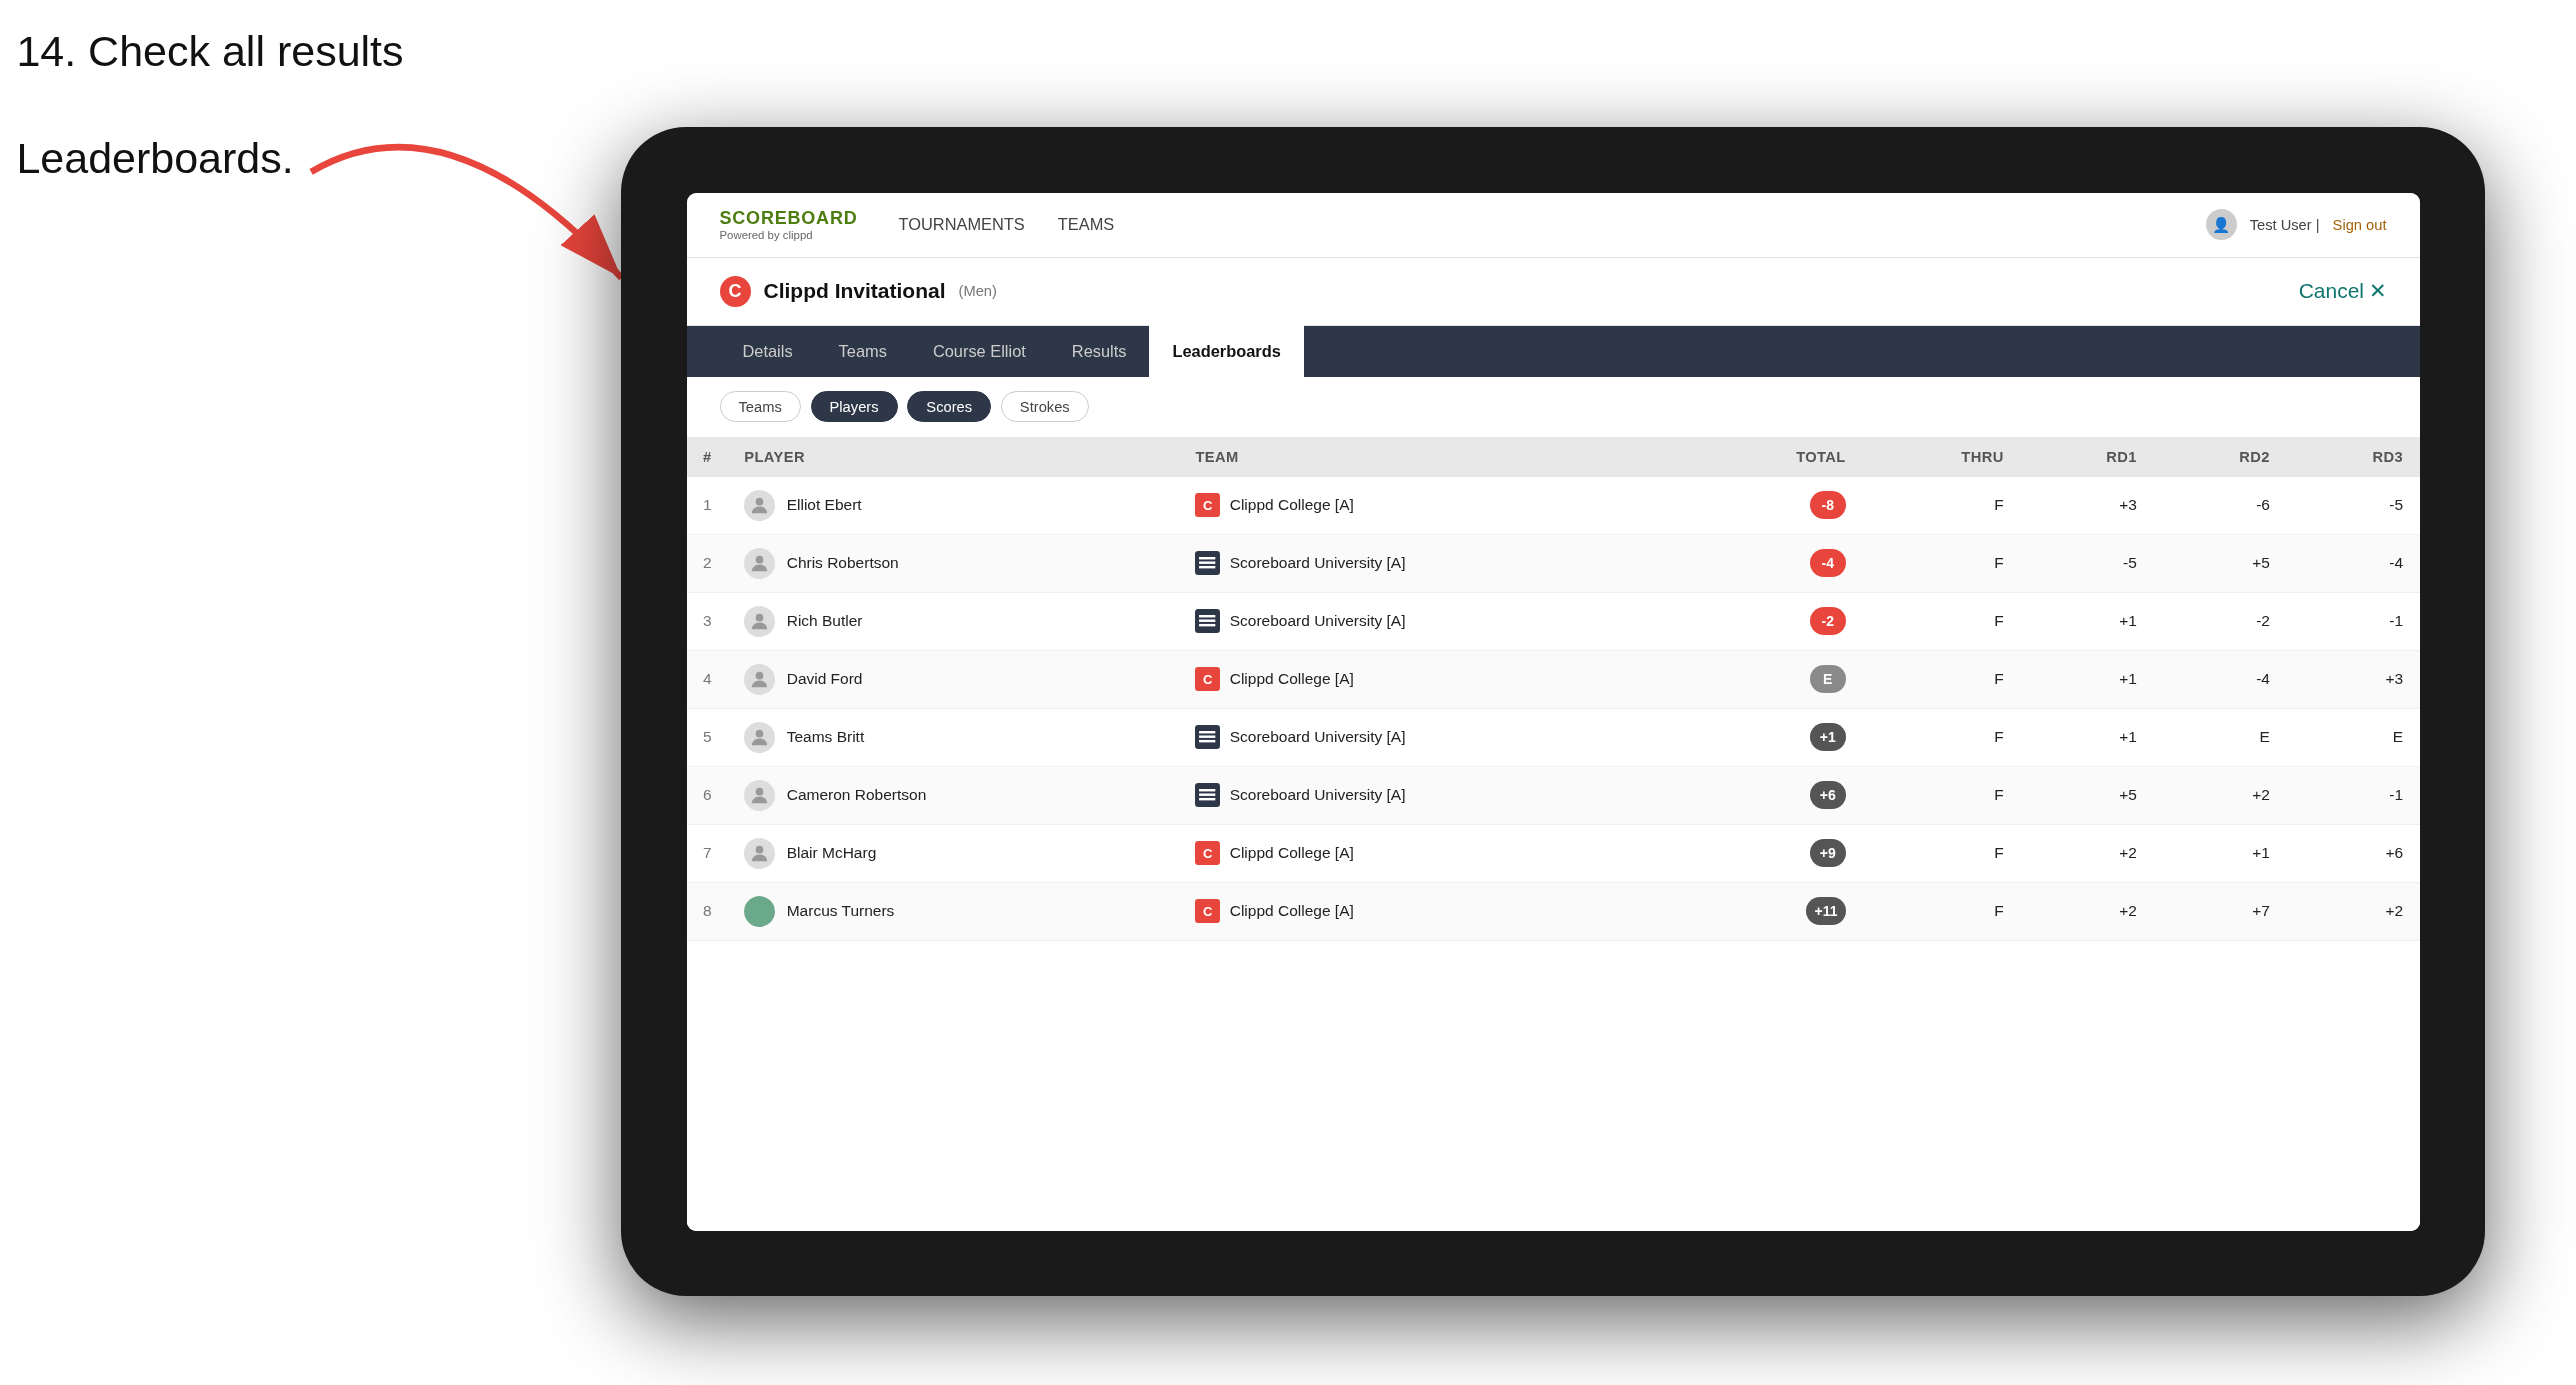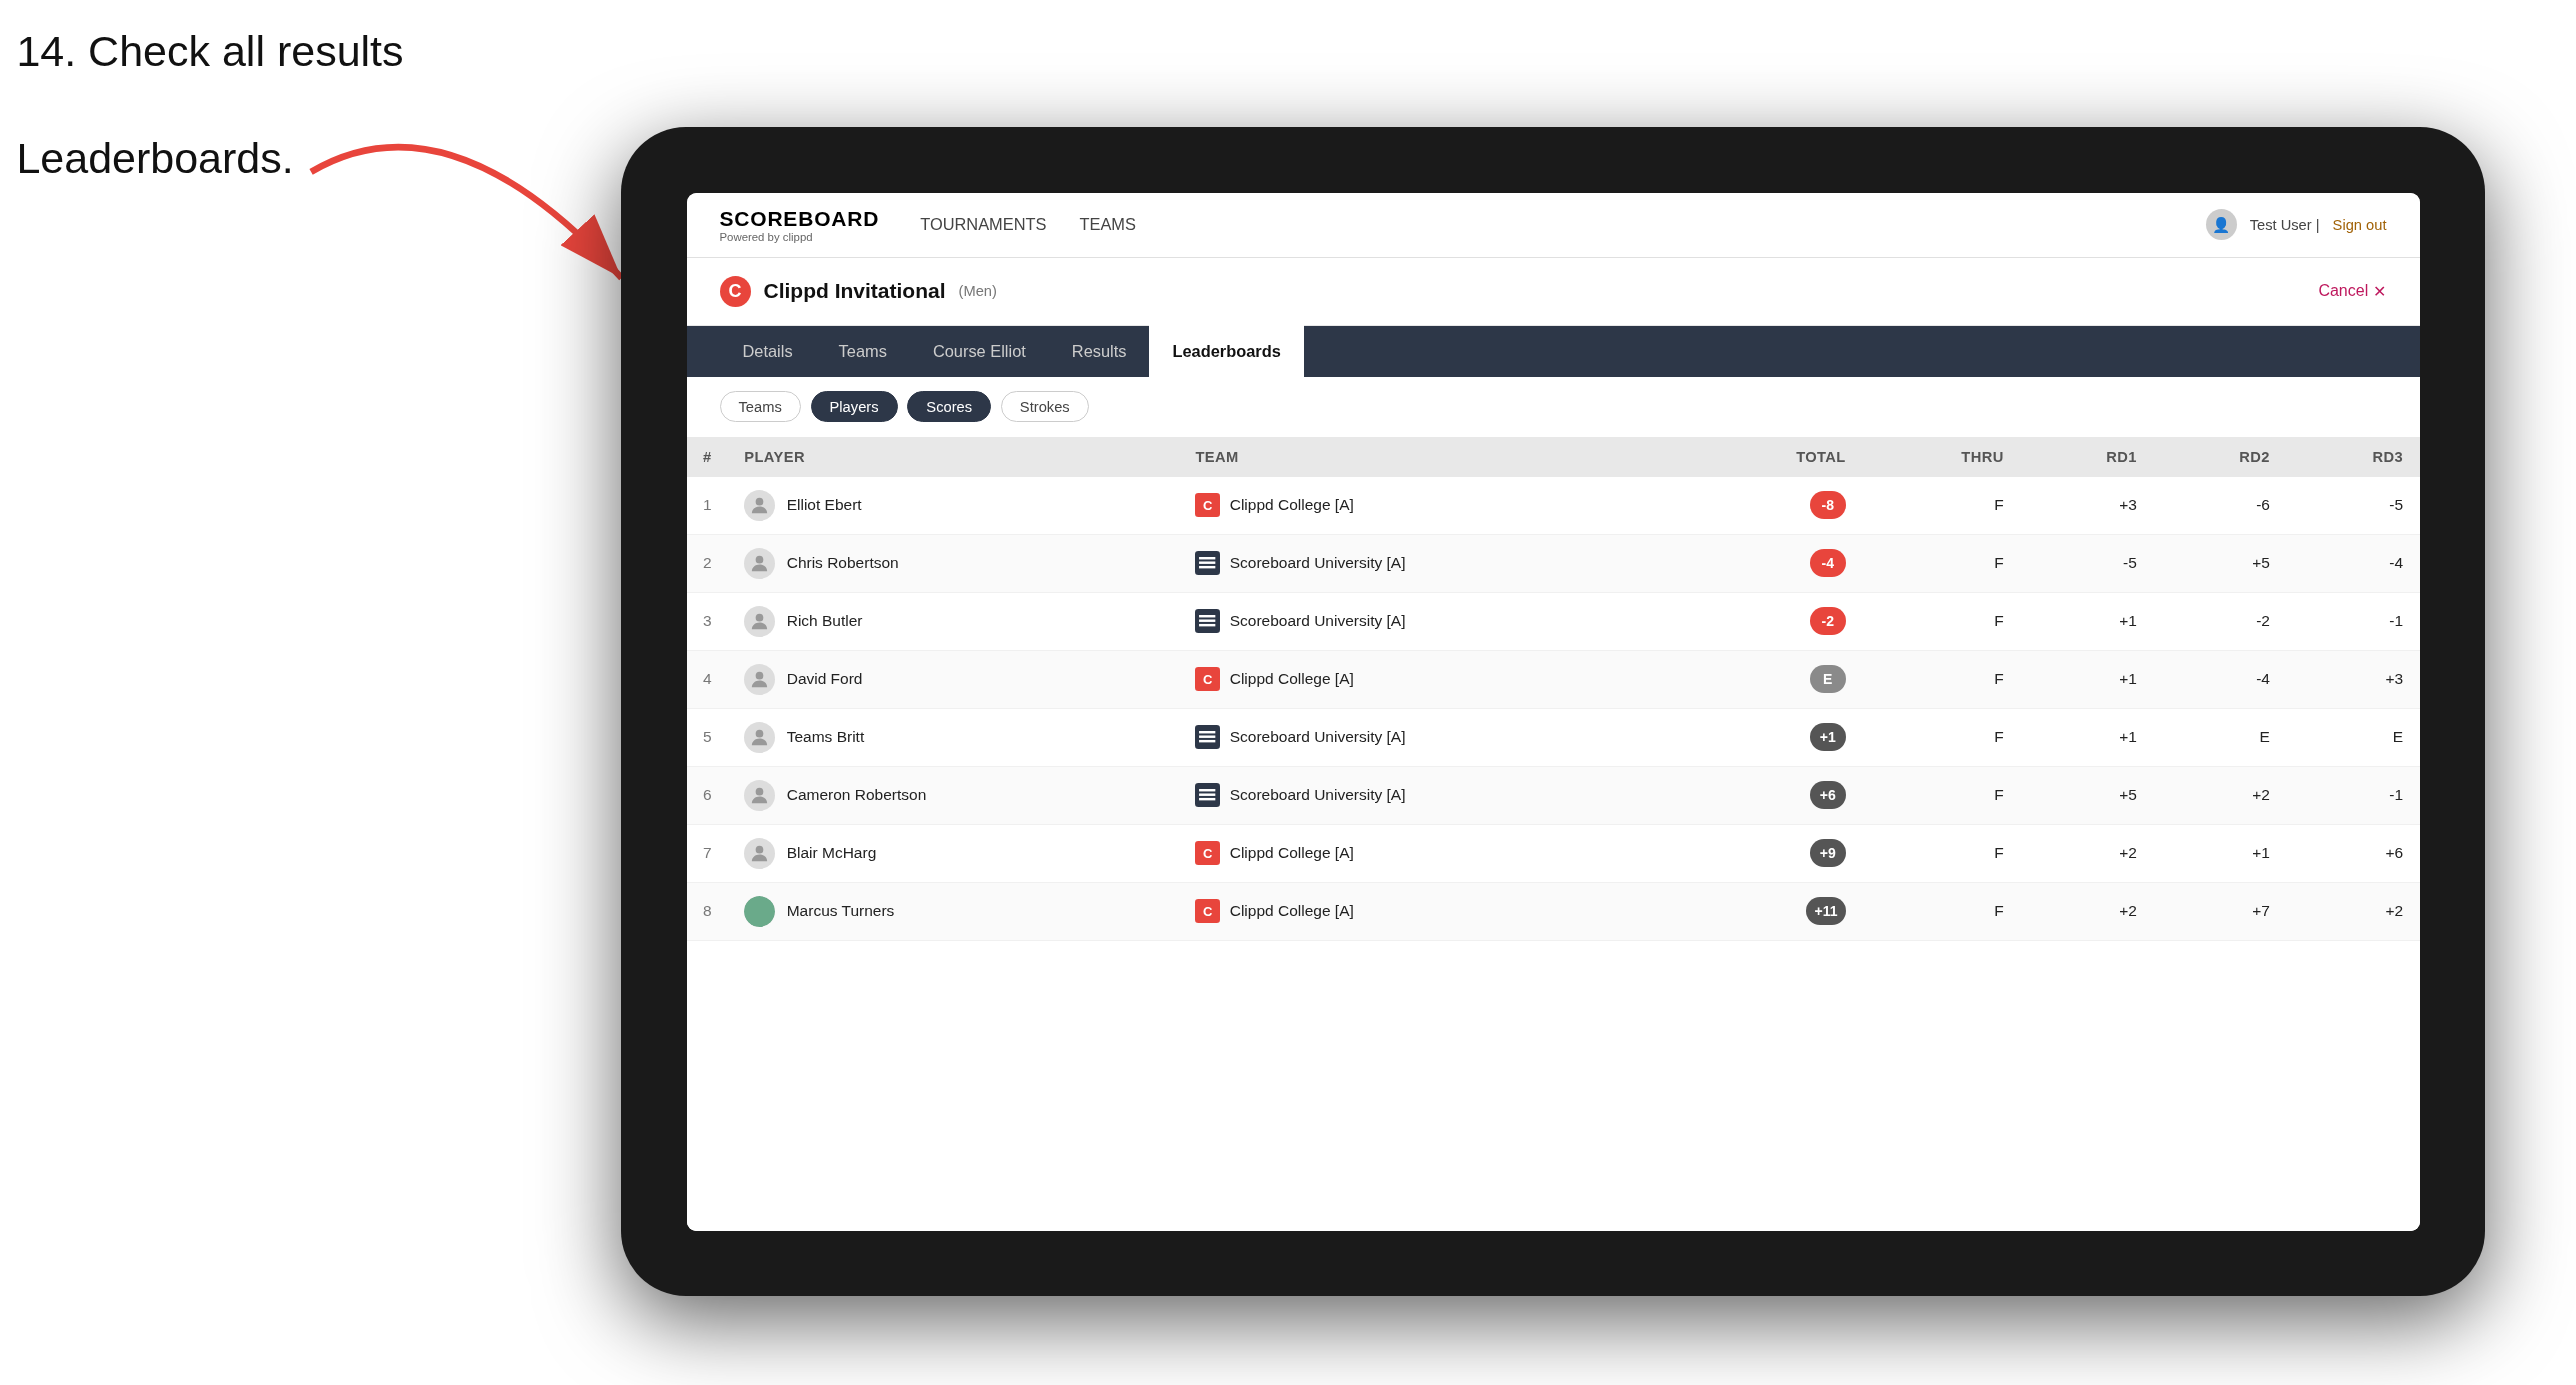--- a/index.html
+++ b/index.html
@@ -72,24 +72,24 @@
       flex-shrink: 0;
     }
 
     .logo {
       display: flex;
       flex-direction: column;
       margin-right: 41px;
     }
 
     .logo-title {
-      font-size: 21px;
+      font-size: 18px;
       font-weight: 900;
       letter-spacing: 0.8px;
-      color: #000000;
+      color: #4d7c0f;
       text-transform: uppercase;
     }
 
     .logo-subtitle {
       font-size: 11.4px;
       color: #666;
       font-weight: 400;
     }
 
     .nav-links {
@@ -166,22 +166,22 @@
       font-weight: 700;
     }
 
     .tournament-badge {
       font-size: 14.7px;
       color: #777;
       font-weight: 400;
     }
 
     .cancel-btn {
-      font-size: 16px;
-      color: #be185d;
+      font-size: 21px;
+      color: #0f766e;
       cursor: pointer;
       display: flex;
       align-items: flex-start;
       gap: 4.9px;
     }
 
     
     .tab-bar {
       display: flex;
       background: #2d3748;

